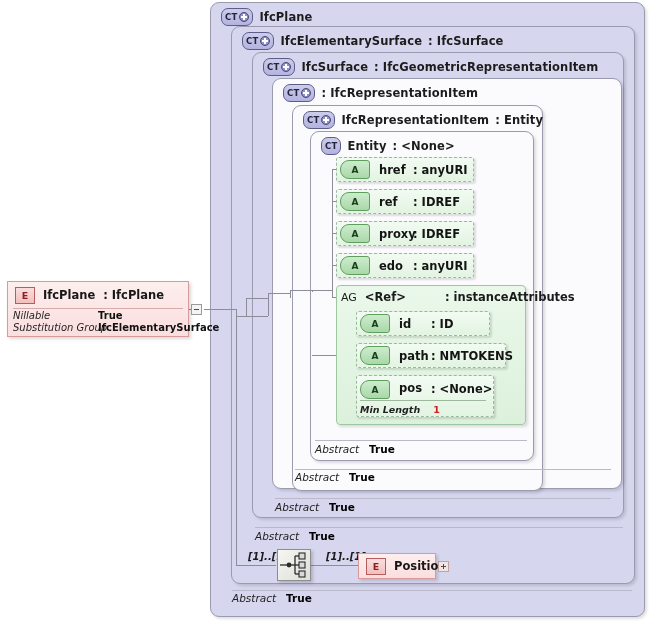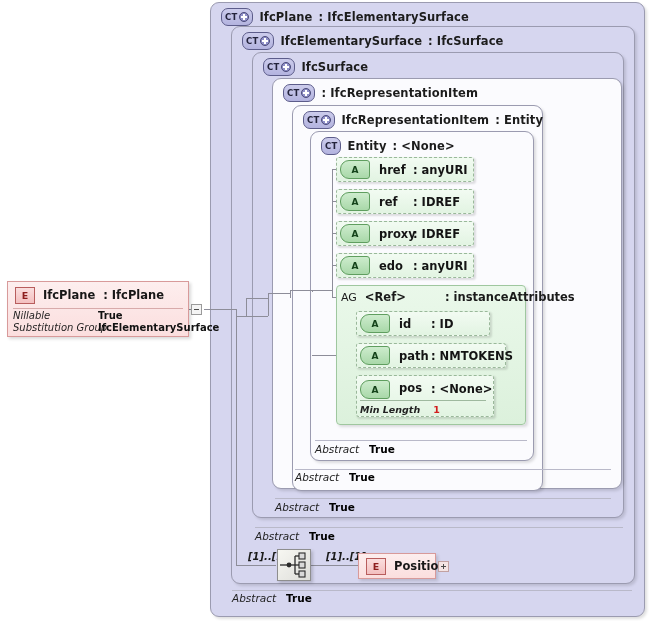--- a/index.html
+++ b/index.html
@@ -281,21 +281,20 @@
 
 <div class="canvas">
 
   <div class="ct-box ct-lav" style="left:210px; top:2px; width:435px; height:615px;">
     <div class="ct-header">
       <span class="ct-icon">
         <span>CT</span>
           <span class="plus"></span>
       </span>
       <span class="nm">IfcPlane</span>
-      <span class="nm">: IfcElementarySurface</span>
     </div>
   </div>
 
   <div class="ct-box ct-lav" style="left:231px; top:26px; width:404px; height:558px;">
     <div class="ct-header">
       <span class="ct-icon">
         <span>CT</span>
           <span class="plus"></span>
       </span>
       <span class="nm">IfcElementarySurface</span>
@@ -303,20 +302,21 @@
     </div>
   </div>
 
   <div class="ct-box ct-lav" style="left:252px; top:52px; width:372px; height:466px;">
     <div class="ct-header">
       <span class="ct-icon">
         <span>CT</span>
           <span class="plus"></span>
       </span>
       <span class="nm">IfcSurface</span>
+      <span class="nm">: IfcGeometricRepresentationItem</span>
     </div>
   </div>
 
   <div class="ct-box ct-white" style="left:272px; top:78px; width:350px; height:411px;">
     <div class="ct-header">
       <span class="ct-icon">
         <span>CT</span>
           <span class="plus"></span>
       </span>
       <span class="nm">: IfcRepresentationItem</span>

